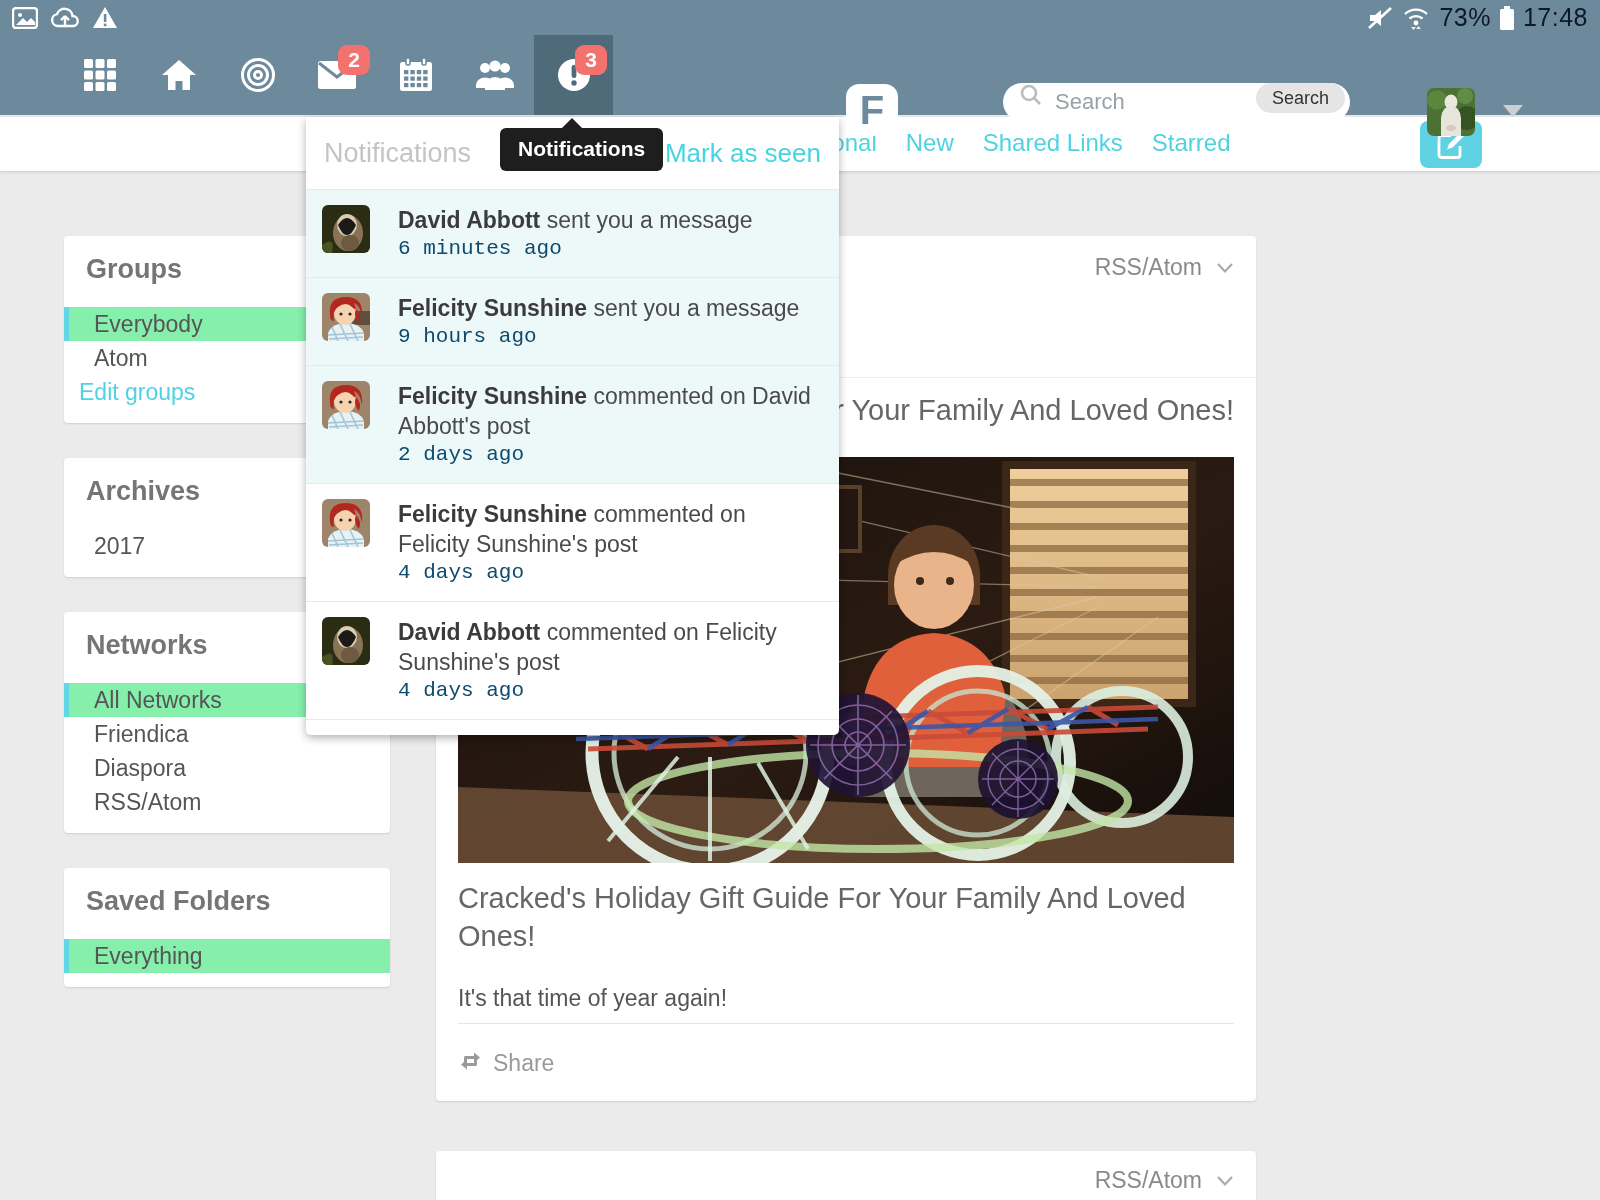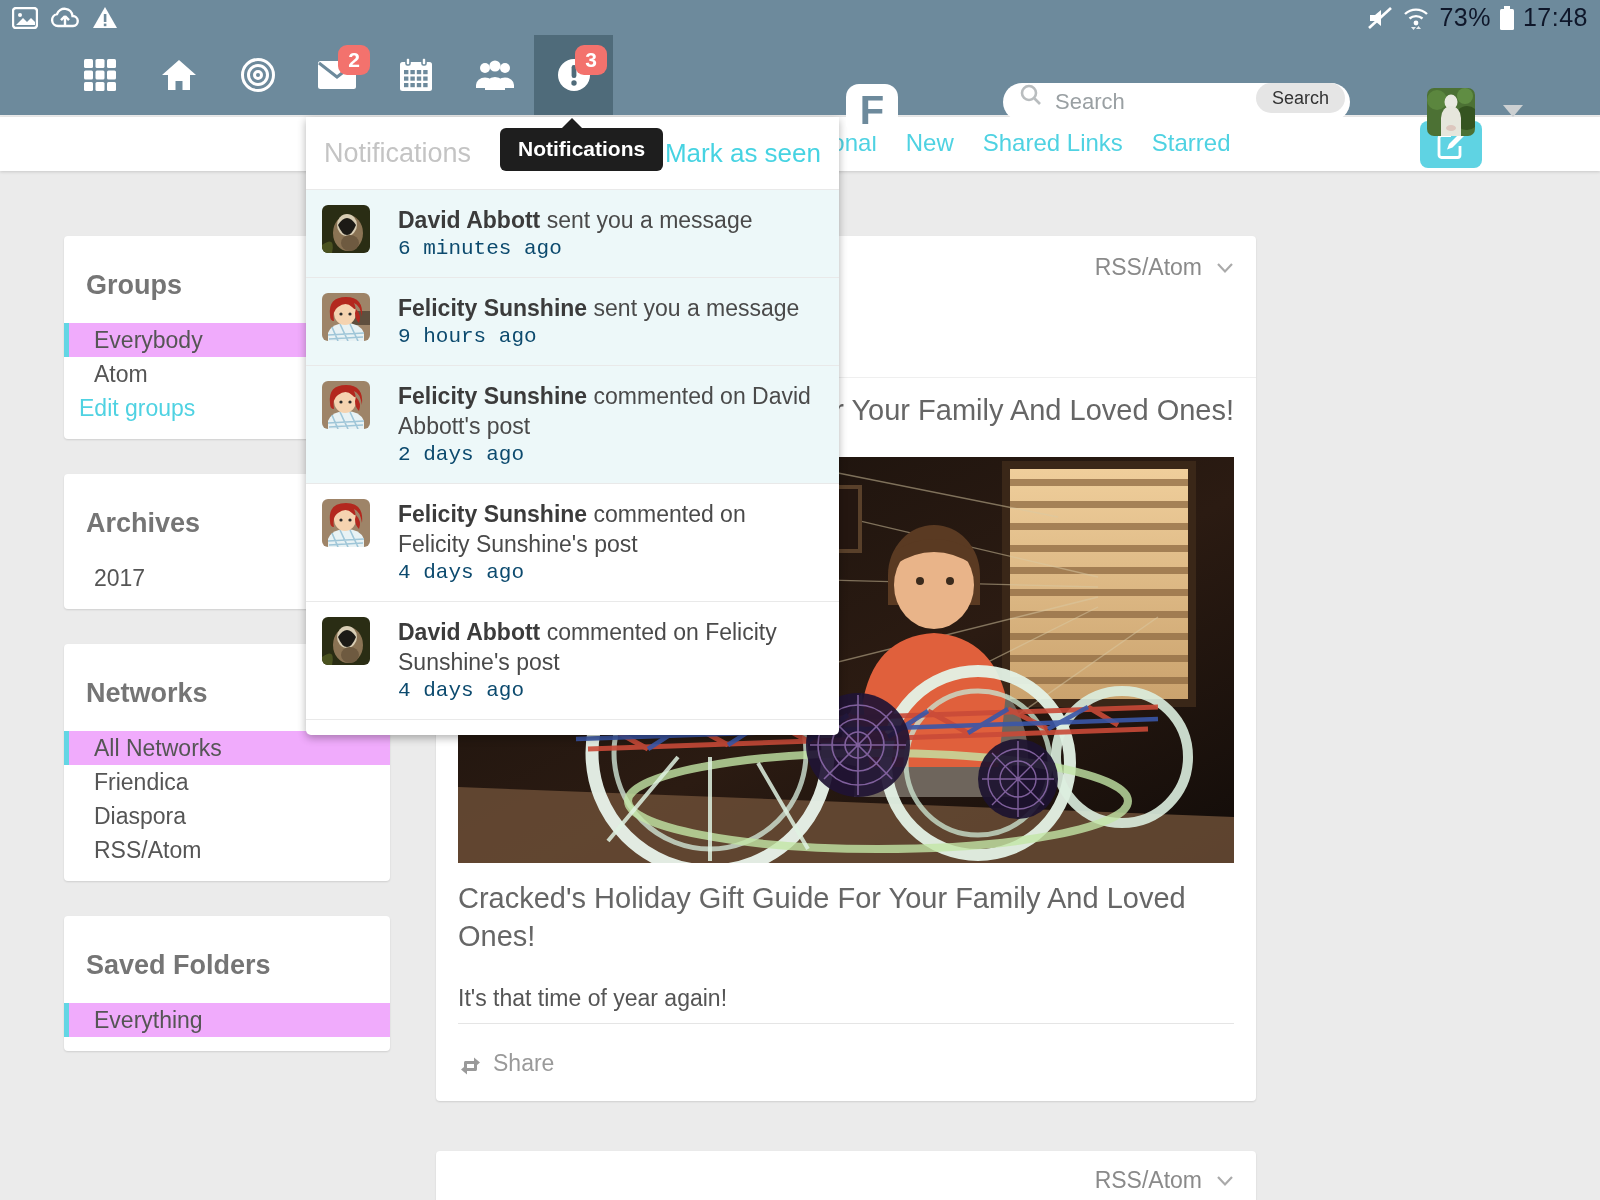--- a/index.html
+++ b/index.html
@@ -41,39 +41,39 @@
   .tab-bar { position:absolute; left:0; top:117px; width:1600px; height:54px; background:#fff;
     box-shadow:0 1px 3px rgba(0,0,0,.15); z-index:10; }
   .tabs { position:absolute; left:782px; top:12px; display:flex; gap:29px; }
   .tab { font-size:24px; color:#4fd2e2; cursor:pointer; white-space:nowrap; }
   .compose-btn { position:absolute; left:1420px; top:4px; width:62px; height:47px; background:#5fd3e3;
     border-radius:8px; display:flex; align-items:center; justify-content:center; cursor:pointer; }
 
   
   .sidebar { position:absolute; left:64px; top:236px; width:326px; z-index:5; }
   .side-card { background:#fff; border-radius:4px; box-shadow:0 1px 2px rgba(0,0,0,.12);
-    margin-bottom:35px; padding:30px 0 14px; }
+    margin-bottom:35px; padding:14px 0 14px; }
   .side-title { font-size:27px; font-weight:bold; color:#757575; margin:4px 22px 22px; }
   .side-item { font-size:23px; color:#555; height:34px; line-height:34px; padding-left:30px; cursor:pointer; }
-  .side-item.selected { background:#f0abfc; border-left:5px solid #63d6e4; padding-left:25px; }
+  .side-item.selected { background:#86efac; border-left:5px solid #63d6e4; padding-left:25px; }
   .side-link { font-size:23px; color:#4fd2e2; height:34px; line-height:34px; padding-left:15px; cursor:pointer; }
 
   
   .main { position:absolute; left:436px; top:236px; width:820px; z-index:5; }
   .post-card { background:#fff; border-radius:4px; box-shadow:0 1px 2px rgba(0,0,0,.12); position:relative; }
   .card-head { height:142px; padding:18px 22px; display:flex; justify-content:flex-end;
     align-items:flex-start; border-bottom:1px solid #efefef; }
   .net-label { font-size:23px; color:#8a8a8a; display:flex; align-items:center; gap:14px; cursor:pointer; }
   .title-clip { position:relative; overflow:hidden; height:50px; margin:12px 22px 0; }
   .title-clip span { position:absolute; right:0; top:4px; white-space:nowrap; font-size:29px; color:#666; }
   .post-image { margin:17px 22px 0; height:406px; overflow:hidden; background:#1a120e; }
   .post-title { margin:16px 22px 0; font-size:29px; line-height:38px; color:#666; cursor:pointer; }
   .post-desc { margin:28px 22px 0; font-size:23px; line-height:30px; color:#555; }
   .post-divider { margin:10px 22px 0; border-top:1px solid #e5e5e5; }
-  .share-row { margin:26px 22px 0; padding-bottom:24px; display:flex; align-items:flex-end; gap:10px;
+  .share-row { margin:26px 22px 0; padding-bottom:24px; display:flex; align-items:flex-start; gap:10px;
     color:#9a9a9a; font-size:23px; cursor:pointer; }
   .card2 { margin-top:50px; }
   .card2 .card-head2 { padding:16px 22px 40px; display:flex; justify-content:flex-end; }
 
   
   .notif-panel { position:absolute; left:306px; top:117px; width:533px; height:618px; background:#fff;
     border-radius:0 0 5px 5px; box-shadow:0 3px 9px rgba(0,0,0,.3); z-index:40; overflow:hidden; }
   .notif-head { height:72px; display:flex; align-items:center; justify-content:space-between; padding:0 18px; }
   .notif-title { font-size:27px; color:#c4c4c4; }
   .mark-seen { font-size:26px; color:#46d3e2; cursor:pointer; }

